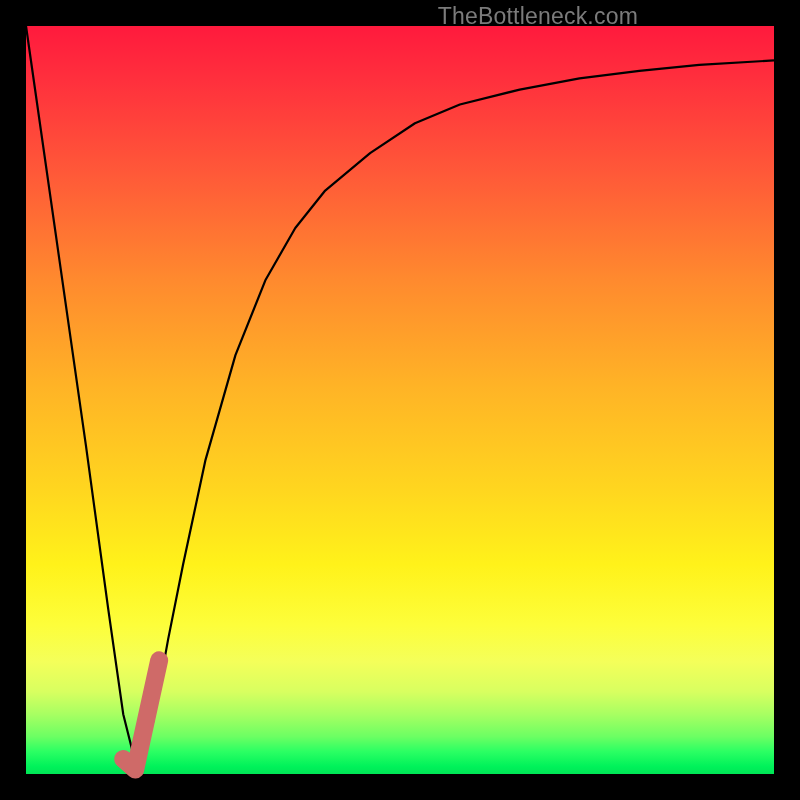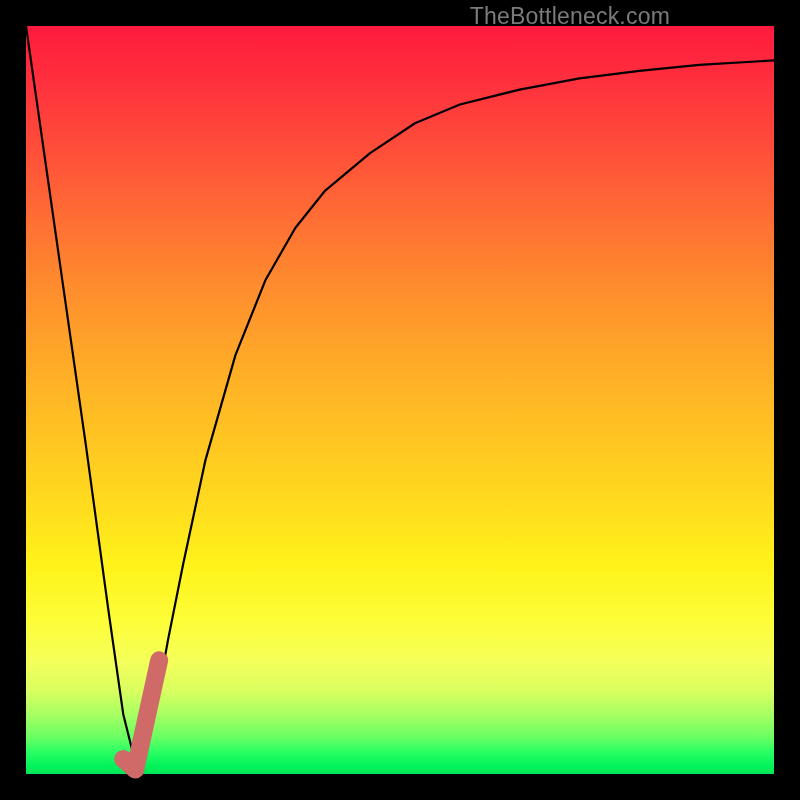--- a/index.html
+++ b/index.html
@@ -9,21 +9,20 @@
     height: 800px;
     overflow: hidden;
     background: #000;
     font-family: Arial, Helvetica, sans-serif;
   }
   .stage {
     position: relative;
     width: 644px;
     height: 800px;
     background: #000;
-    padding-left: 32px;
   }
   .plot-area {
     position: absolute;
     left: 26px;
     top: 26px;
     width: 748px;
     height: 748px;
     
     background: linear-gradient(
       to bottom,

